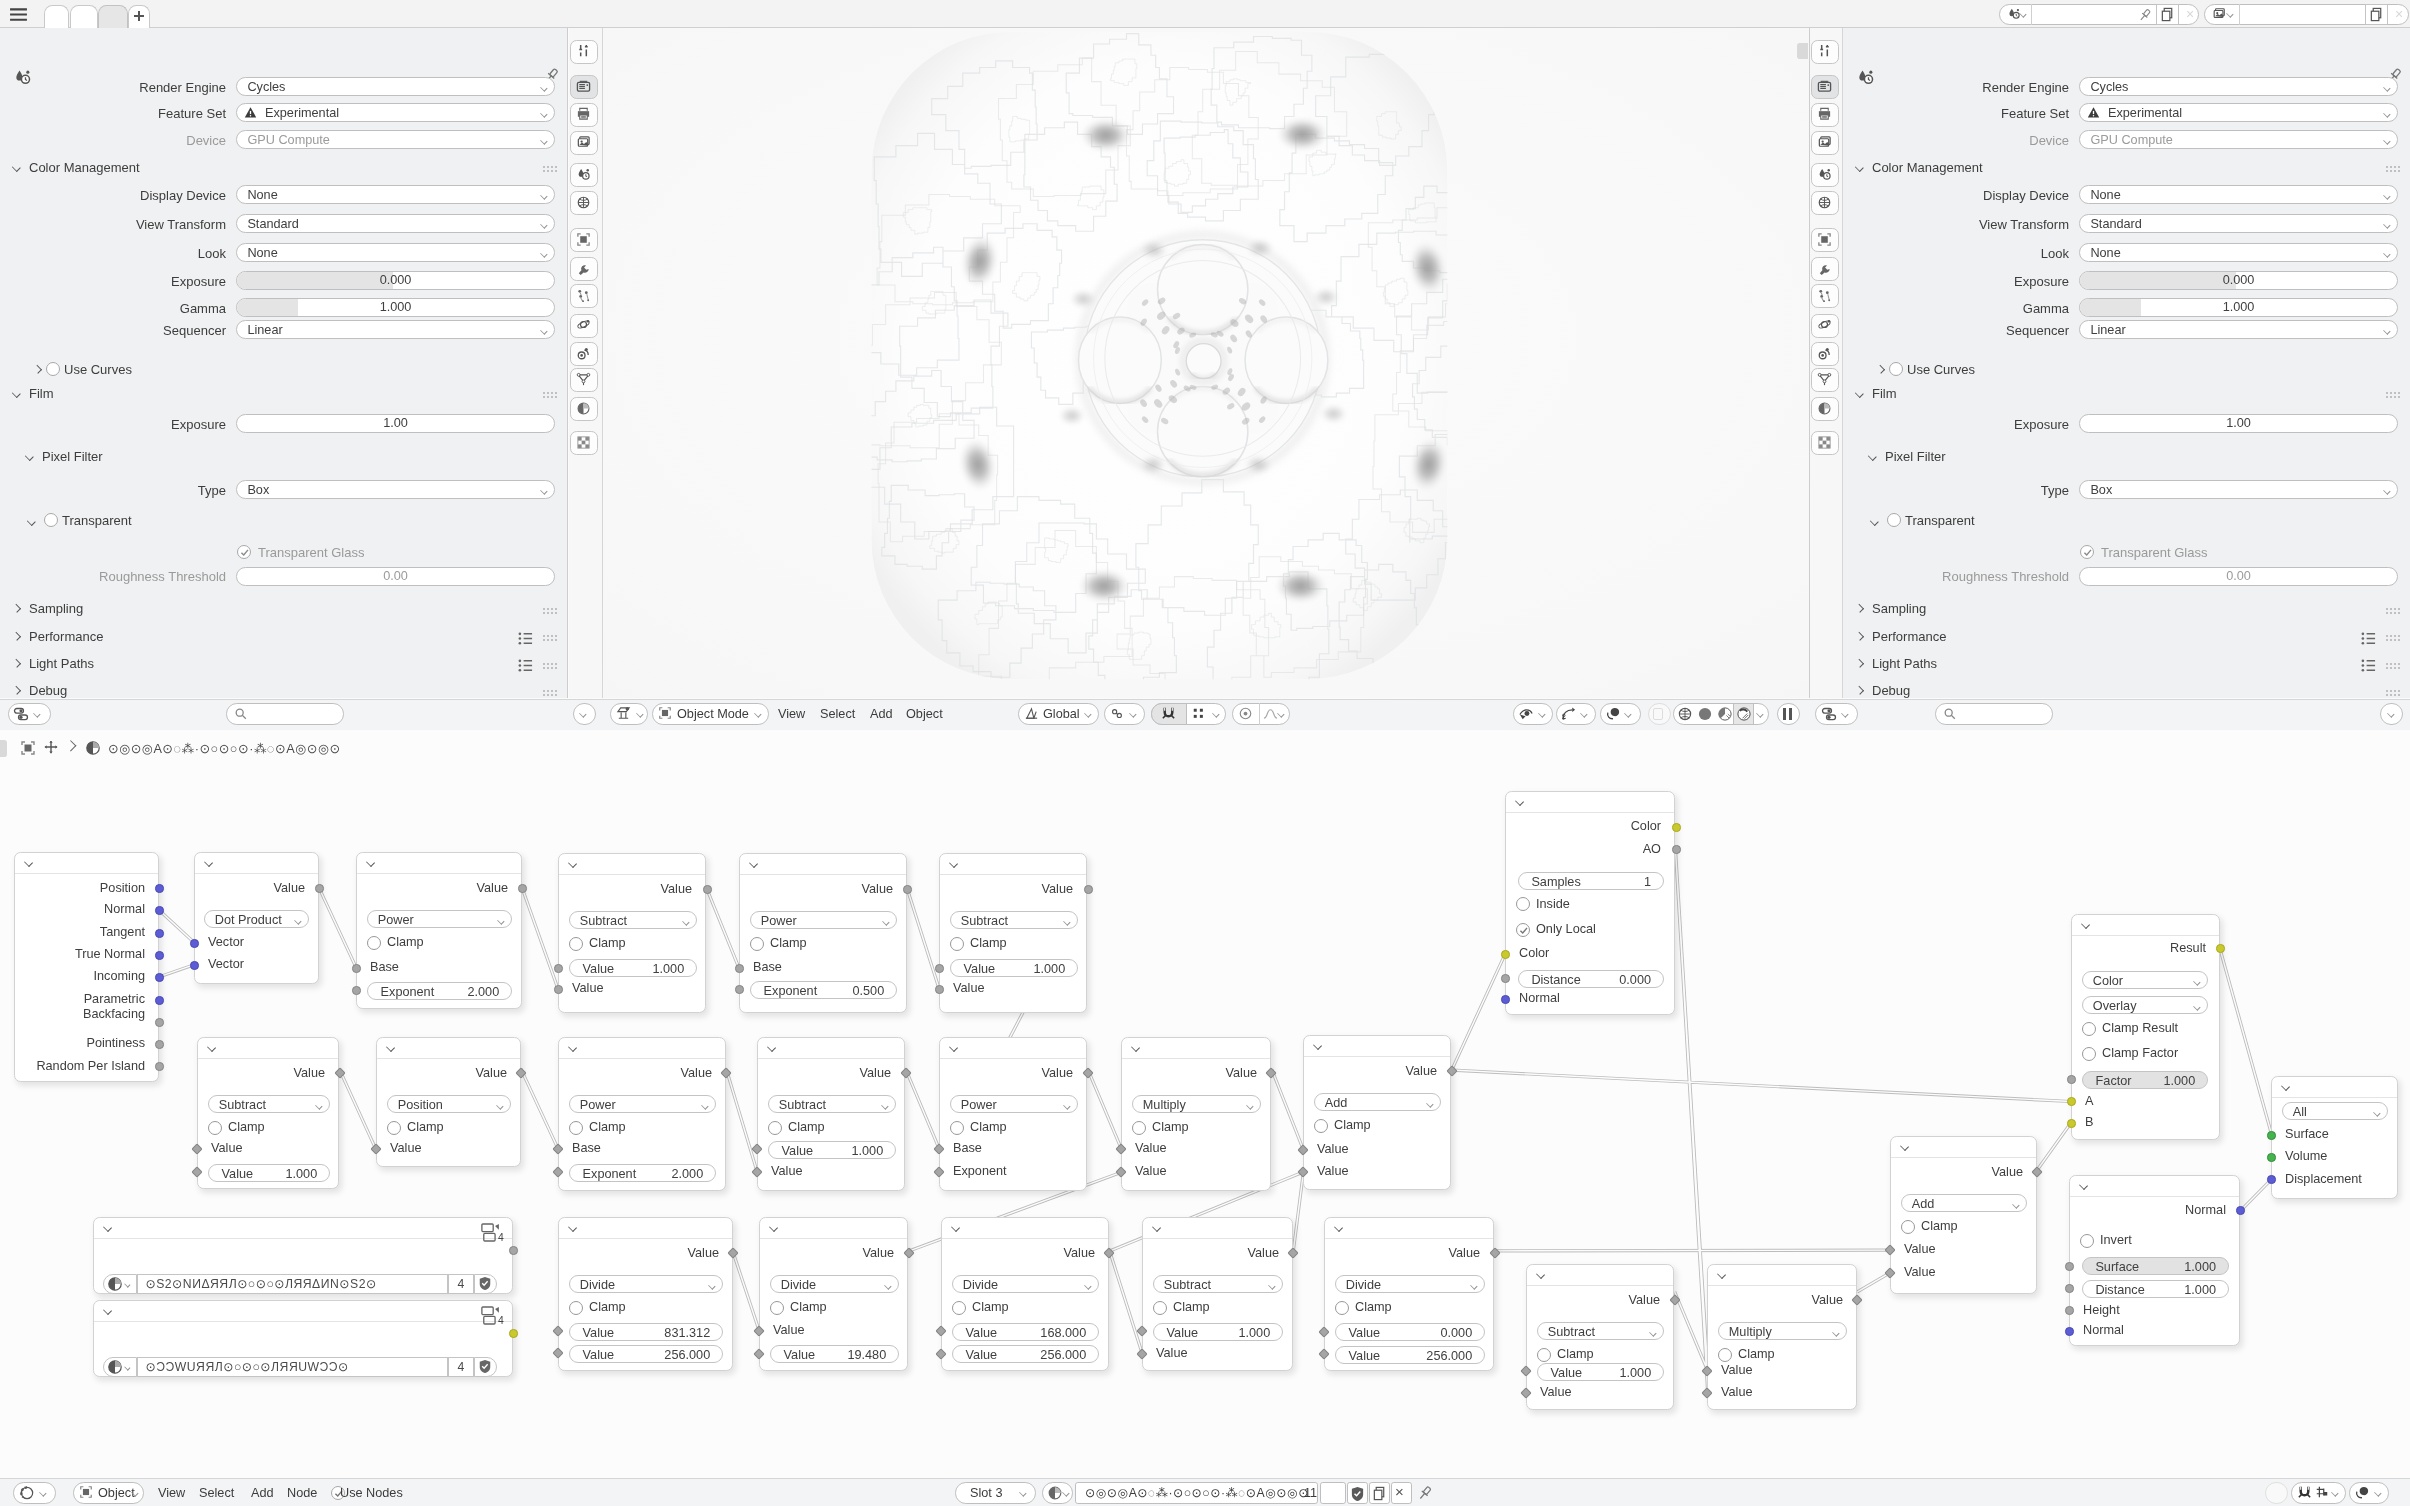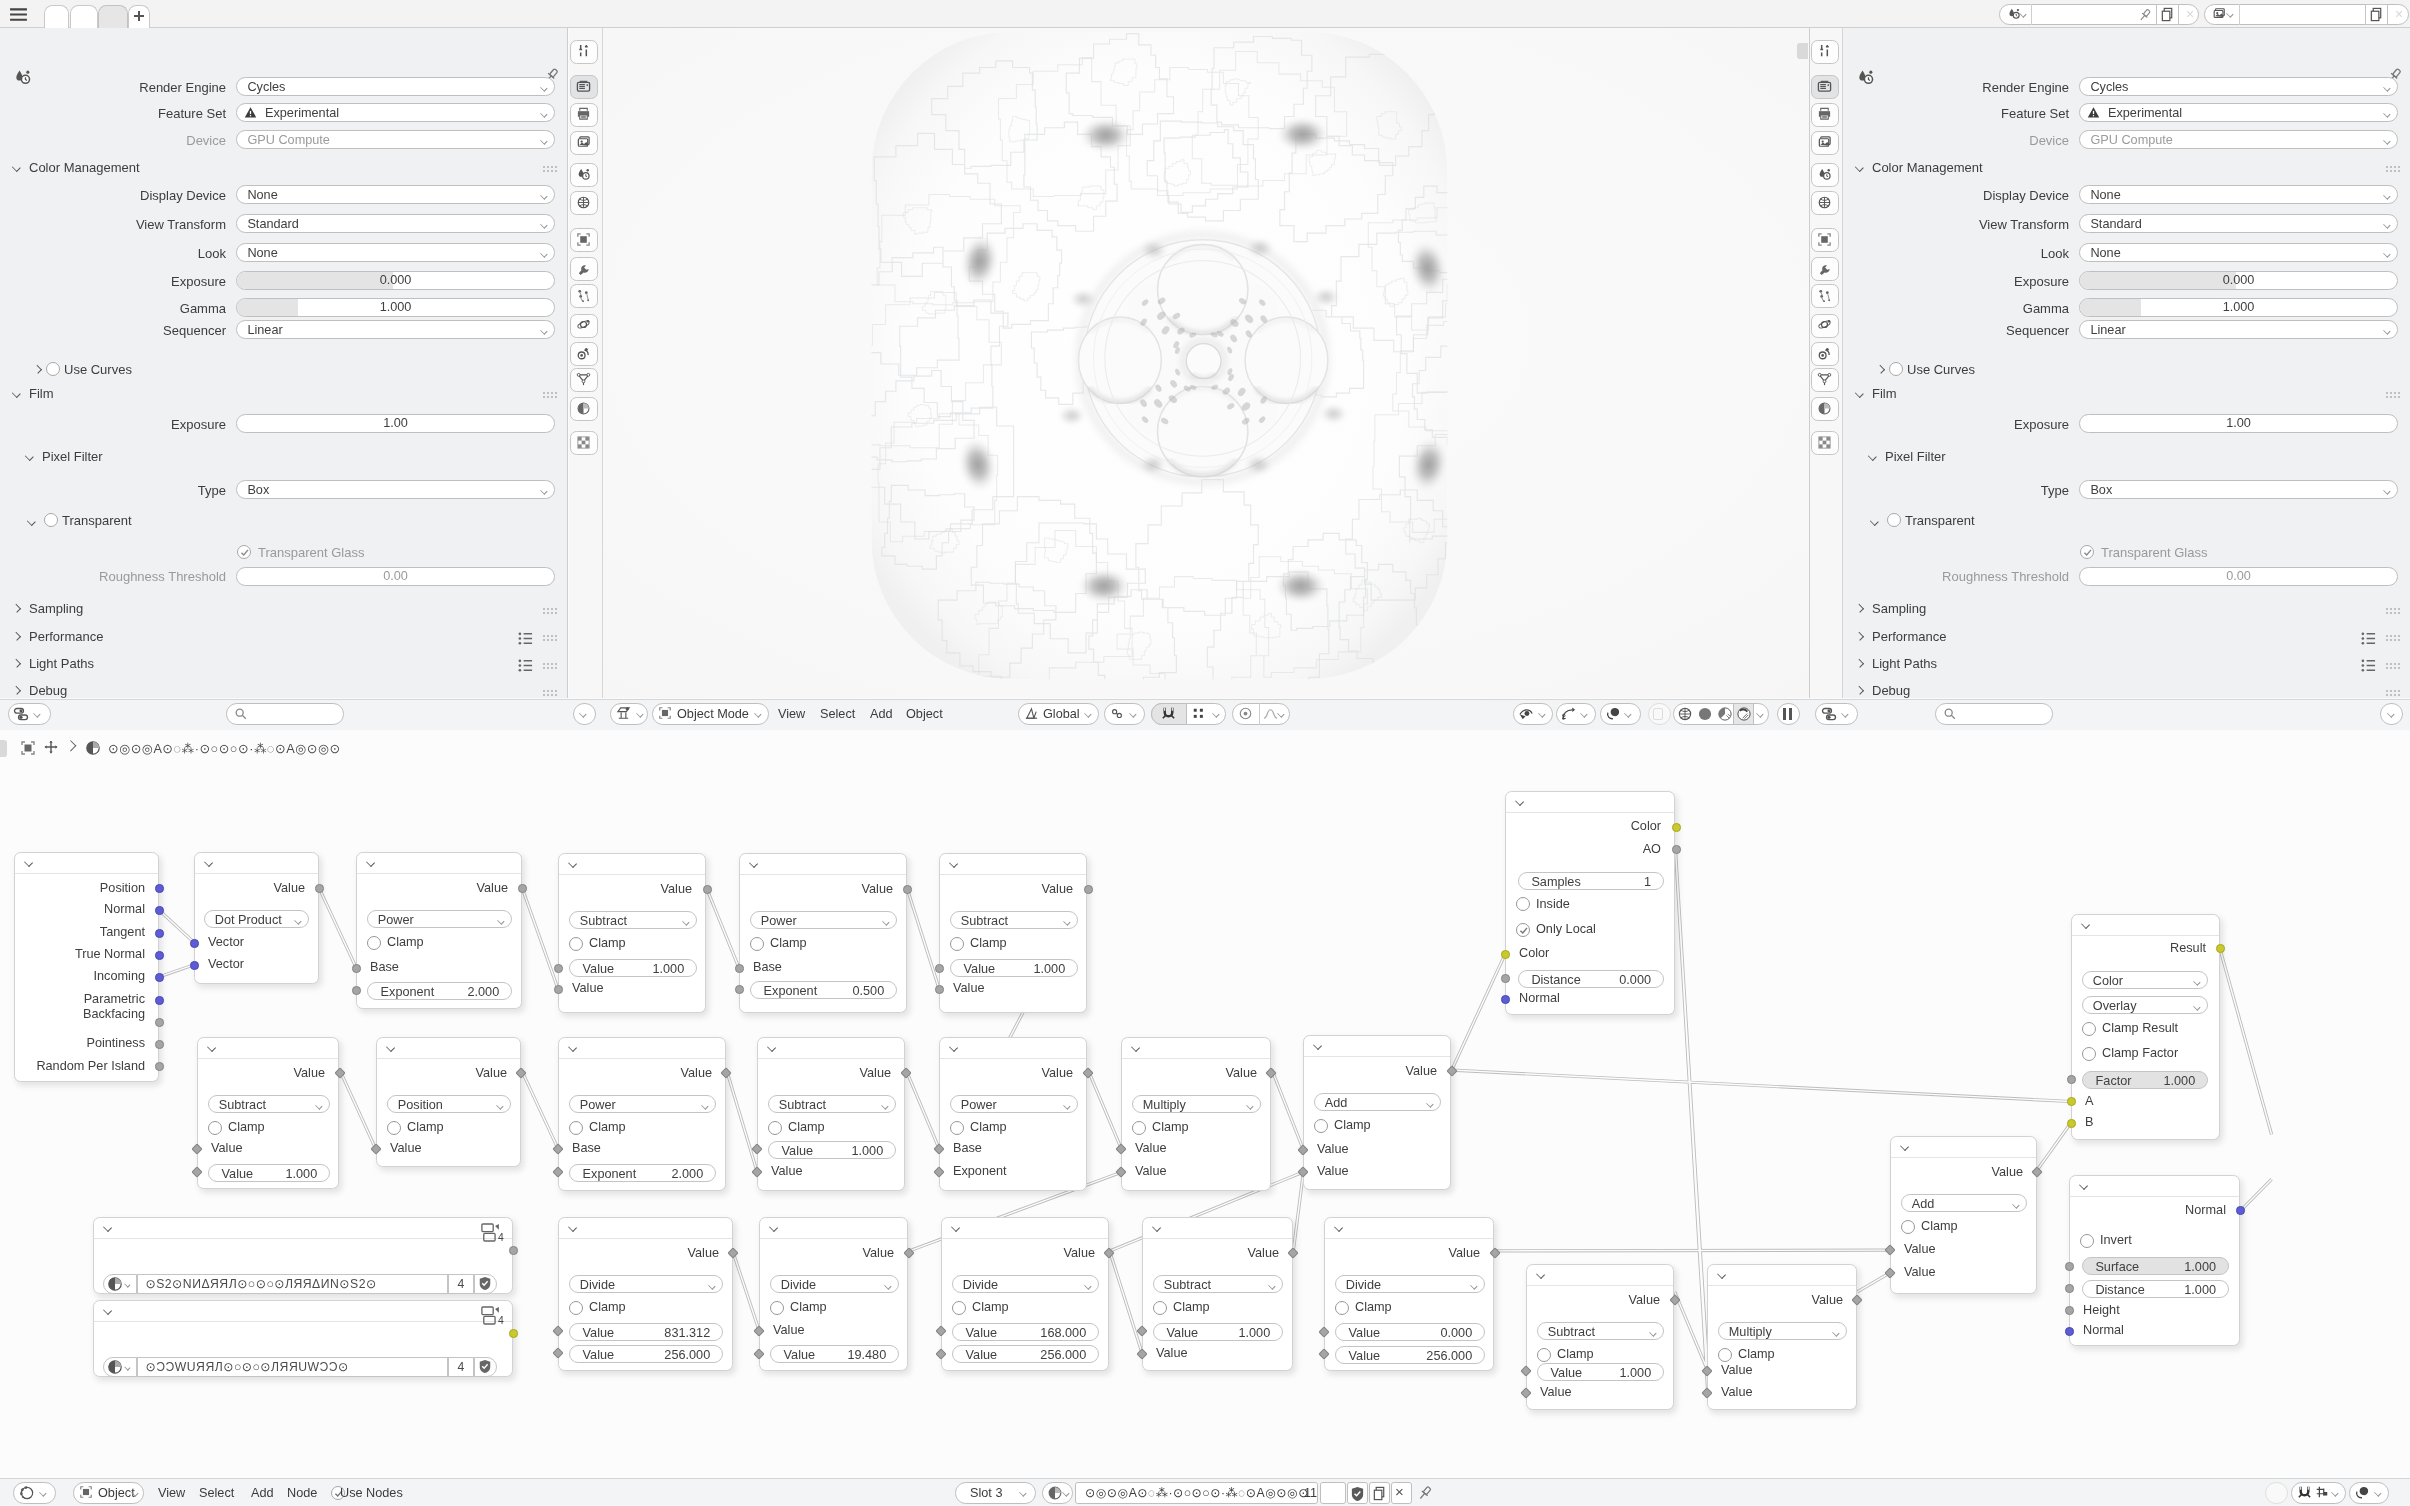--- a/index.html
+++ b/index.html
@@ -1318,20 +1318,34 @@
 <div class="nfld" style="left:10.4px;top:156px;width:126px;background:#e2e2e2;">
         <span class="l">Factor</span>
         <span class="v">1.000</span>
       </div>
       <span class="sock sg" style="left:-4.7px;top:160px;"></span>
 <div class="nlab" style="left:13px;top:179px;">A</div>
       <span class="sock sy" style="left:-4.7px;top:182px;"></span>
 <div class="nlab" style="left:13px;top:200px;">B</div>
       <span class="sock sy" style="left:-4.7px;top:204px;"></span>
 </div>
+<div class="node" style="left:2271px;top:345px;width:127px;height:123px;">
+      <div class="nh"></div>
+      <span class="nchev"></span>
+<div class="ndd" style="left:10.4px;top:25px;width:106px;">
+        <span class="t">All</span>
+        <span class="dd" style="position:absolute;left:0;top:0;width:100%;height:100%"></span>
+      </div>
+<div class="nlab" style="left:13px;top:50px;">Surface</div>
+      <span class="sock sgr" style="left:-4.7px;top:54px;"></span>
+<div class="nlab" style="left:13px;top:72px;">Volume</div>
+      <span class="sock sgr" style="left:-4.7px;top:76px;"></span>
+<div class="nlab" style="left:13px;top:95px;">Displacement</div>
+      <span class="sock sp" style="left:-4.7px;top:98px;"></span>
+</div>
 <div class="node" style="left:2069px;top:444px;width:171px;height:171px;">
       <div class="nh"></div>
       <span class="nchev"></span>
 <div class="nlab" style="right:13px;top:27px;">Normal</div>
       <span class="sock sp" style="left:166px;top:30px;"></span>
 <div class="ncir" style="left:10.4px;top:58px;"></div>
       <div class="nlab" style="left:30px;top:57px;">Invert</div>
 <div class="nfld" style="left:12.2px;top:81px;width:147px;background:#e2e2e2;">
         <span class="l">Surface</span>
         <span class="v">1.000</span>

